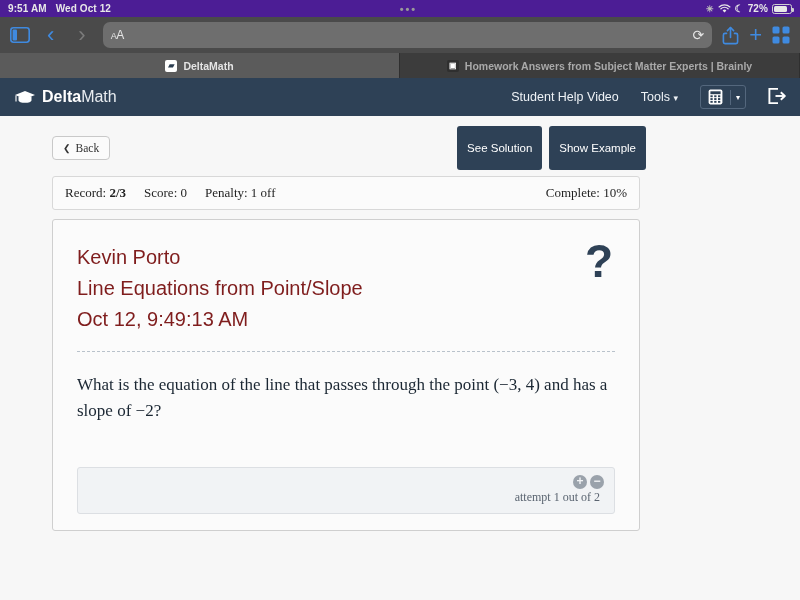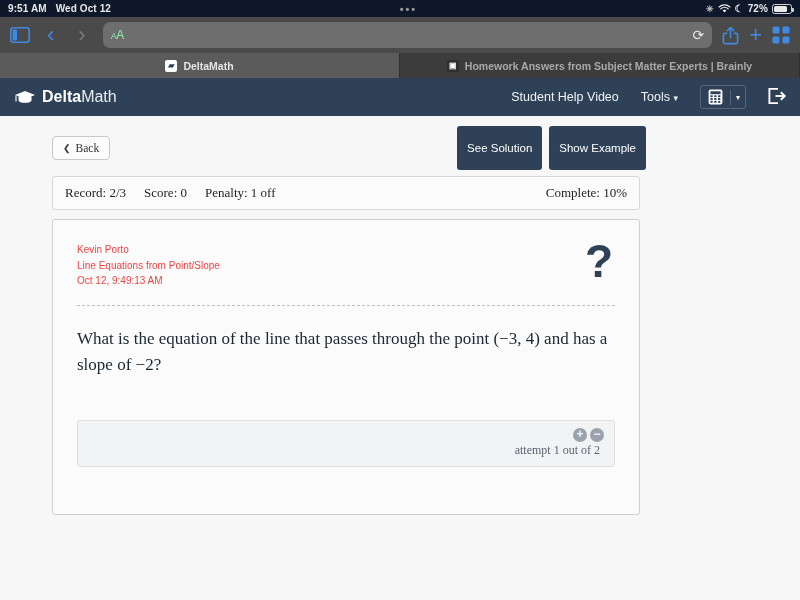--- a/index.html
+++ b/index.html
@@ -8,21 +8,21 @@
     width: 800px;
     height: 600px;
     overflow: hidden;
     font-family: "Liberation Sans", sans-serif;
     background: #f7f7f7;
   }
 
   
   .ios-statusbar {
     height: 17px;
-    background: #0f172a;
+    background: #4c1d95;
     color: #e8e8e8;
     display: flex;
     align-items: center;
     padding: 0 8px;
     font-size: 10px;
     font-weight: bold;
     letter-spacing: 0.1px;
   }
   .ios-statusbar .sb-left { display: flex; gap: 9px; align-items: center; }
   .ios-statusbar .sb-center { flex: 1; text-align: center; color: #9a9a9a; letter-spacing: 2px; font-size: 11px; }
@@ -52,21 +52,21 @@
   .urlbar {
     flex: 1;
     height: 26px;
     background: #6e6e6e;
     border-radius: 7px;
     display: flex;
     align-items: center;
     padding: 0 8px;
     position: relative;
   }
-  .aa-label { color: #86efac; font-size: 12px; letter-spacing: -0.5px; }
+  .aa-label { color: #e5e5e5; font-size: 12px; letter-spacing: -0.5px; }
   .aa-label .small { font-size: 9px; }
   .url-text {
     position: absolute; left: 0; right: 0; text-align: center;
     color: #f0f0f0; font-size: 13px;
     display: flex; align-items: center; justify-content: center; gap: 4px;
   }
   .reload { margin-left: auto; color: #e6e6e6; font-size: 14px; z-index: 2; }
 
   
   .tabbar { height: 25px; display: flex; background: #3c3c3c; }
@@ -131,33 +131,33 @@
     background: #fbfbfb;
     border: 1px solid #d8d8d8;
     border-radius: 3px;
     display: flex; align-items: center;
     padding: 8px 12px;
     font-family: "Liberation Serif", serif;
     font-size: 13px;
     color: #1f1f1f;
     gap: 18px;
   }
-  .record-bar .frac { font-weight: normal; }
+  .record-bar .frac { font-weight: bold; }
   .record-bar .complete { margin-left: auto; }
 
   .problem-card {
     margin-top: 9px;
     background: #fbfbfb;
     border: 1px solid #cfcfcf;
     border-radius: 3px;
     padding: 22px 24px 16px 24px;
     position: relative;
     min-height: 296px;
   }
-  .meta { font-family: "Liberation Sans", sans-serif; color: #ef4444; font-size: 10px; line-height: 1.55; }
+  .meta { font-family: "Liberation Sans", sans-serif; color: #7f1d1d; font-size: 20px; line-height: 1.55; }
   .qmark {
     position: absolute; top: 18px; right: 26px;
     font-size: 46px; font-weight: bold; color: #2e4156;
     line-height: 1;
     font-family: "Liberation Sans", sans-serif;
   }
   .divider { border-top: 1px dashed #b9c2cb; margin: 16px 0 20px 0; }
   .question {
     font-family: "Liberation Serif", serif;
     font-size: 17px;

